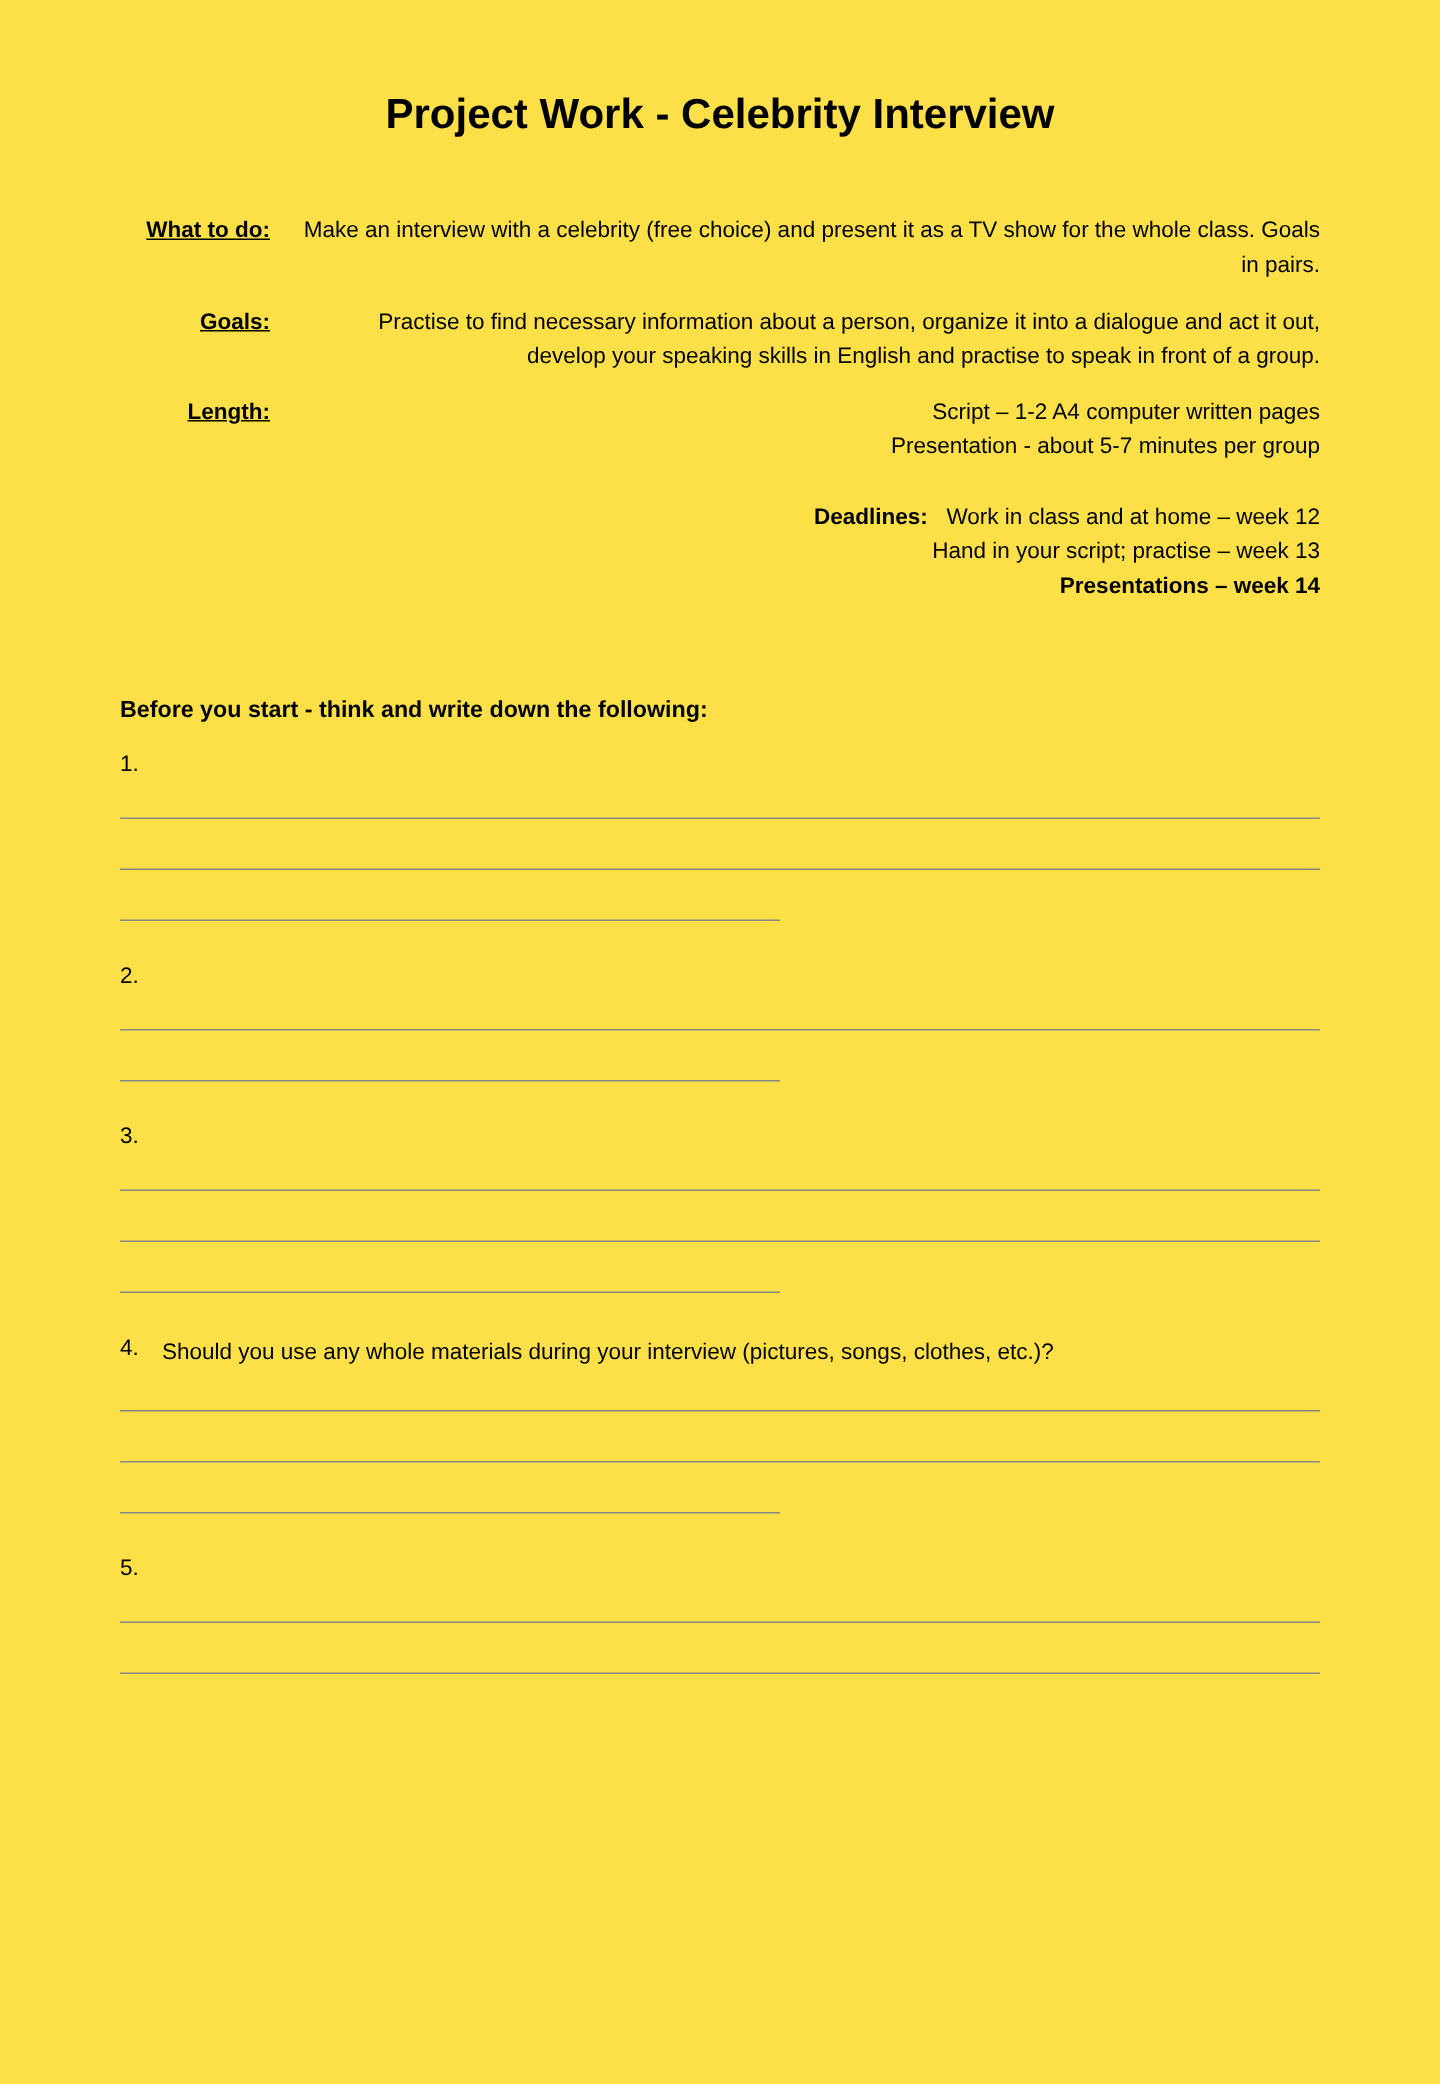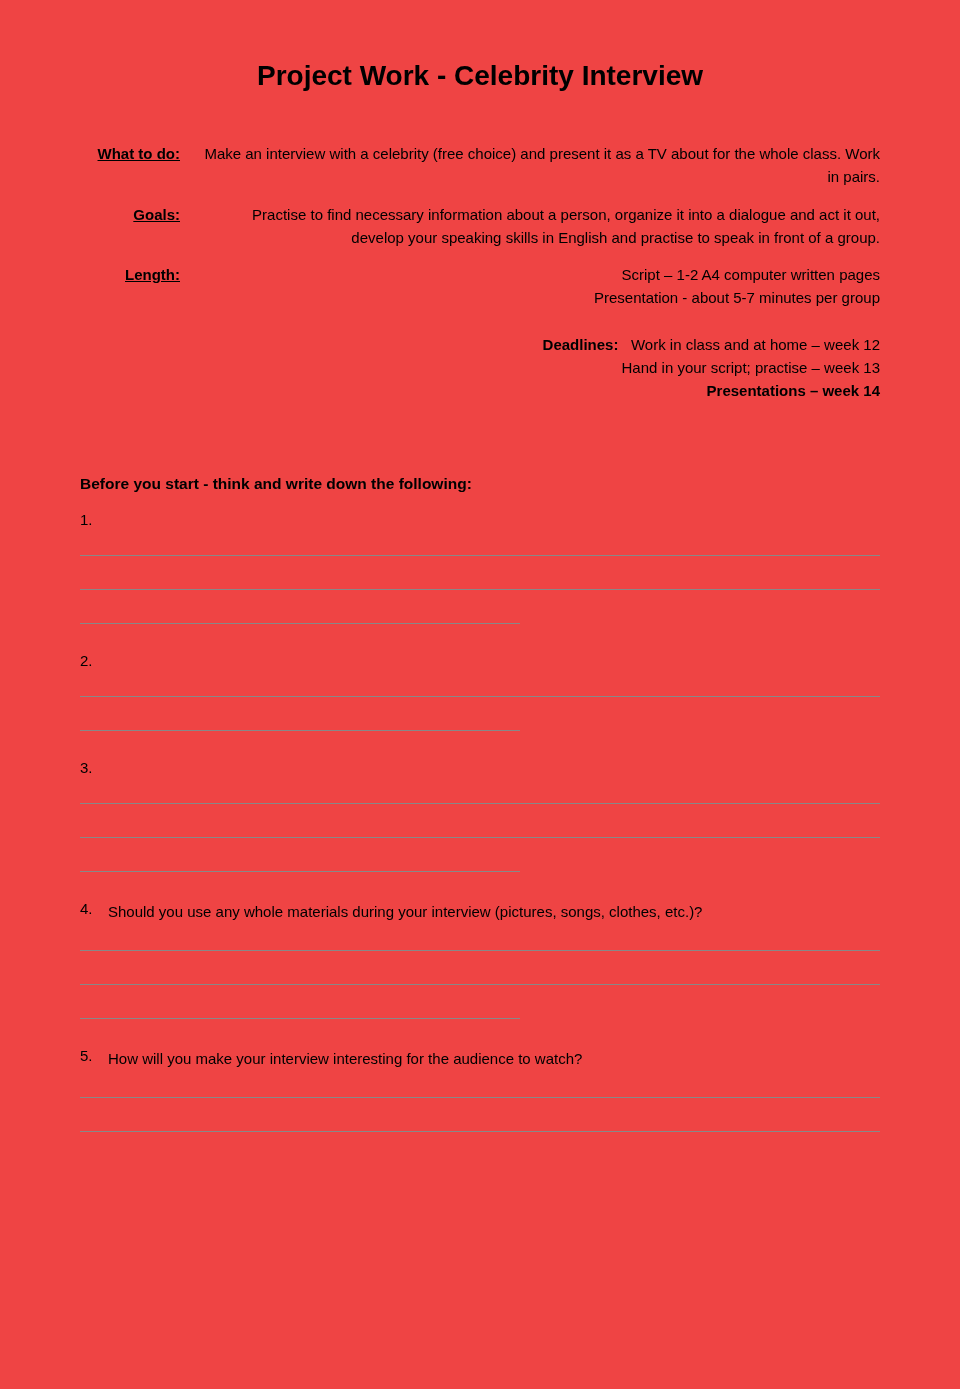--- a/index.html
+++ b/index.html
@@ -11,21 +11,21 @@
     body {
       background: #f0f0f0;
       display: flex;
       justify-content: center;
       font-family: Arial, sans-serif;
     }
 
     .page {
       width: 960px;
       min-height: 1389px;
-      background: #ef4444;
+      background: #fde047;
       padding: 60px 80px 60px 80px;
       position: relative;
     }
 
     .page-title {
       text-align: center;
       font-size: 28px;
       font-weight: bold;
       margin-bottom: 50px;
       color: #000;
@@ -58,21 +58,20 @@
     }
 
     .bold-presentations {
       font-weight: bold;
     }
 
     .section-heading {
       font-weight: bold;
       font-size: 15.5px;
       margin-bottom: 18px;
-      margin-top: 10px;
       color: #000;
     }
 
     .question-item {
       margin-bottom: 28px;
     }
 
     .answer-lines {
       margin-top: 8px;
     }
@@ -123,21 +122,21 @@
 <div class="page">
 
   <h1 class="page-title">Project Work - Celebrity Interview</h1>
 
   <div class="info-section">
     <table class="info-table">
       <tbody>
 
         <tr>
           <td>What to do:</td>
-          <td>Make an interview with a celebrity (free choice) and present it as a TV about for the whole class. Work in pairs.</td>
+          <td>Make an interview with a celebrity (free choice) and present it as a TV show for the whole class. Goals in pairs.</td>
         </tr>
 
         <tr>
           <td>Goals:</td>
           <td>Practise to find necessary information about a person, organize it into a dialogue and act it out, develop your speaking skills in English and practise to speak in front of a group.</td>
         </tr>
 
         <tr>
           <td>Length:</td>
           <td>
@@ -198,21 +197,20 @@
     <div class="answer-lines">
       <div class="answer-line"></div>
       <div class="answer-line"></div>
       <div class="answer-line-short"></div>
     </div>
   </div>
 
   <div class="question-item">
     <div class="q-row">
       <span class="q-num">5.</span>
-      <span class="q-text">How will you make your interview interesting for the audience to watch?</span>
     </div>
     <div class="answer-lines">
       <div class="answer-line"></div>
       <div class="answer-line"></div>
     </div>
   </div>
 
 </div>
 
 </body></html>

